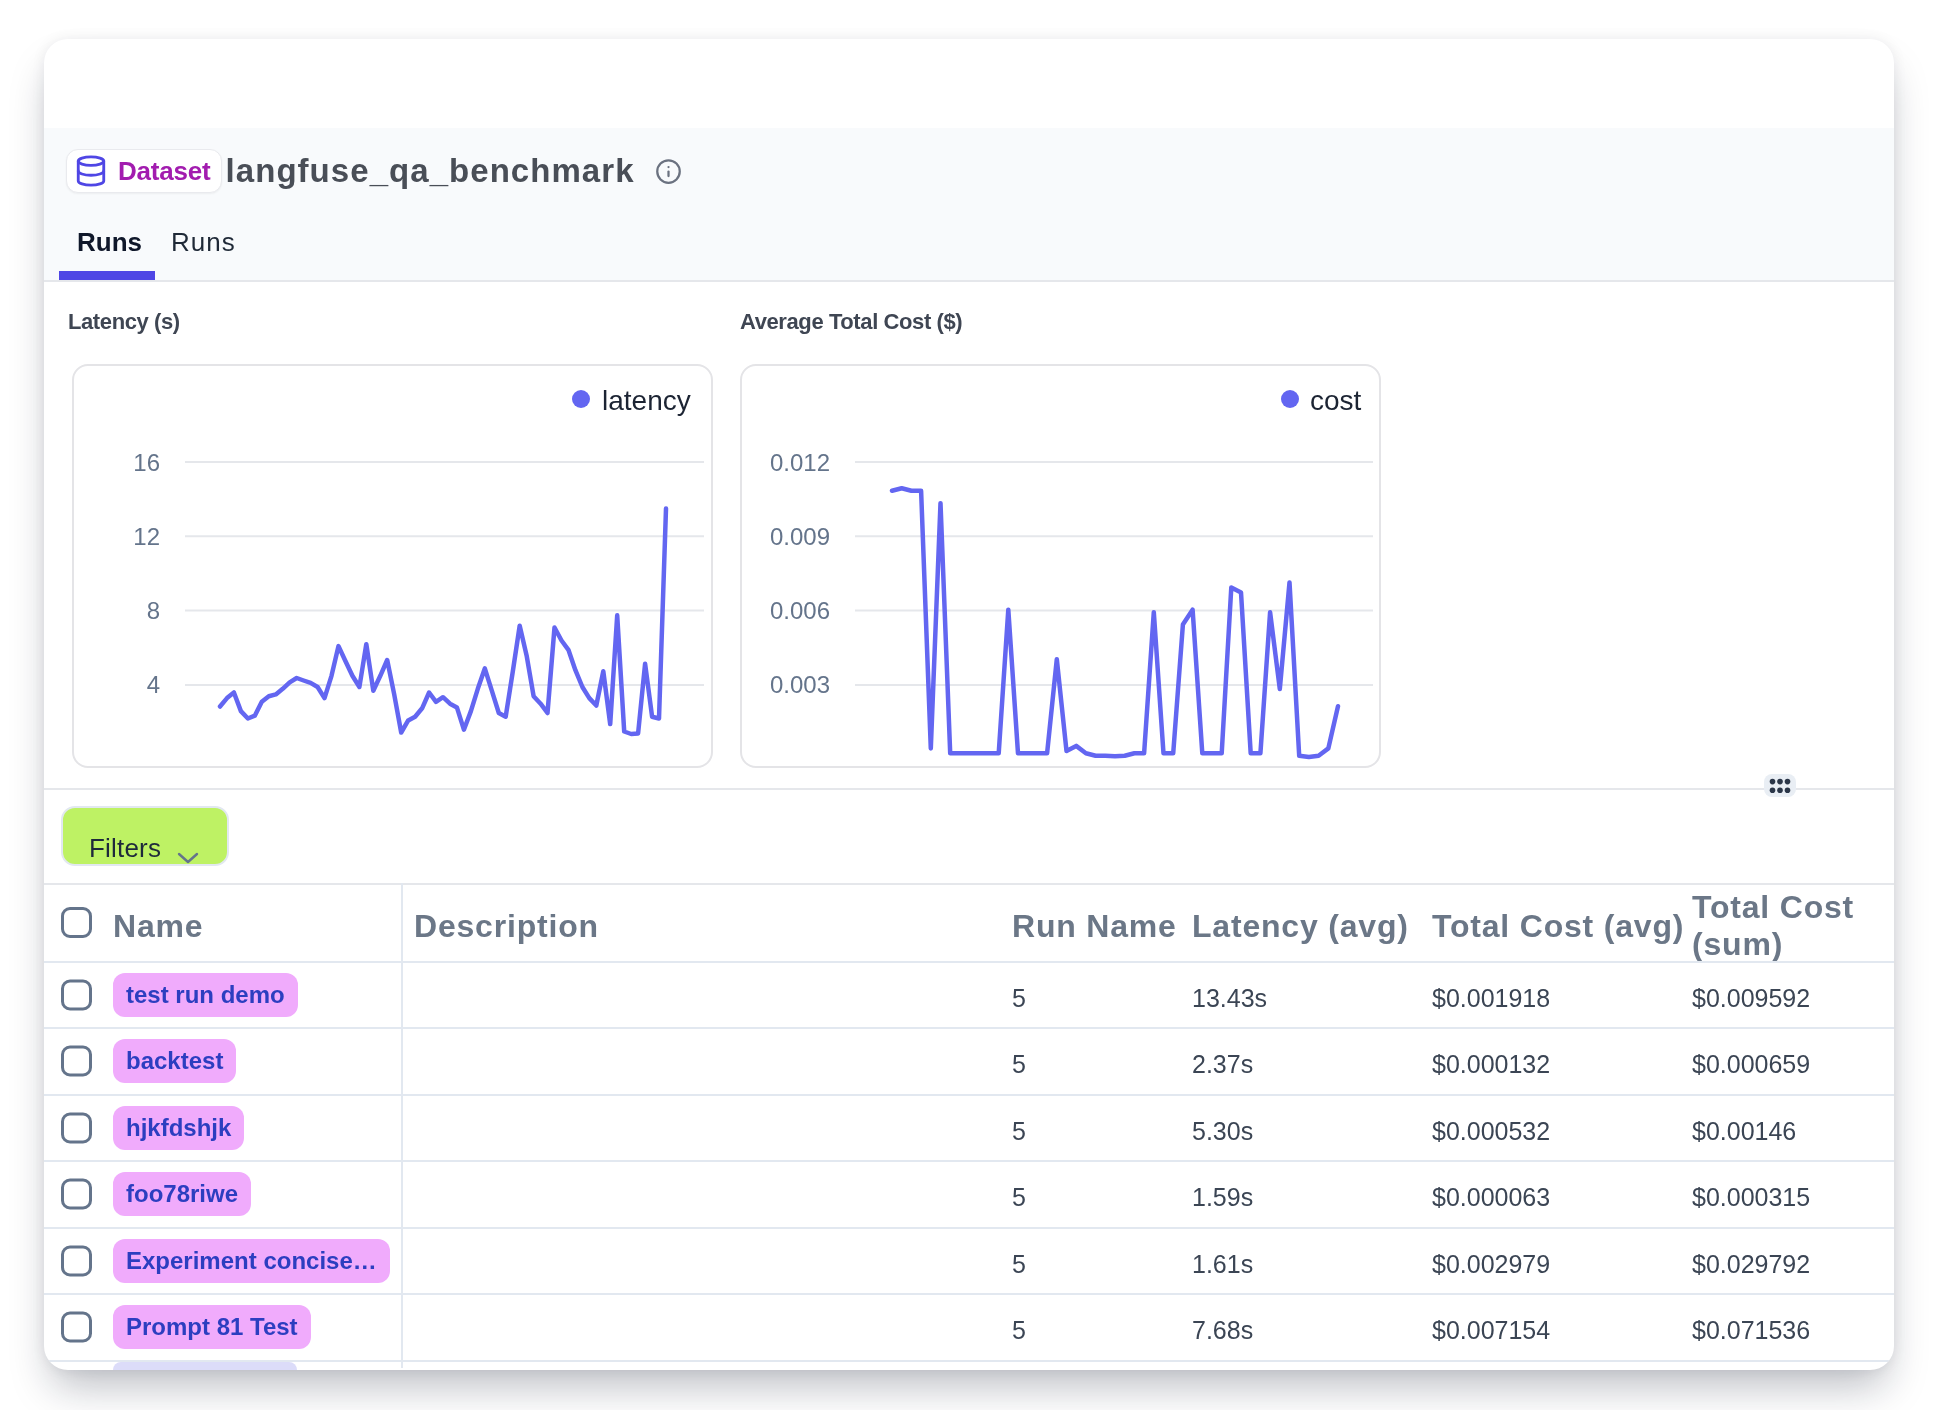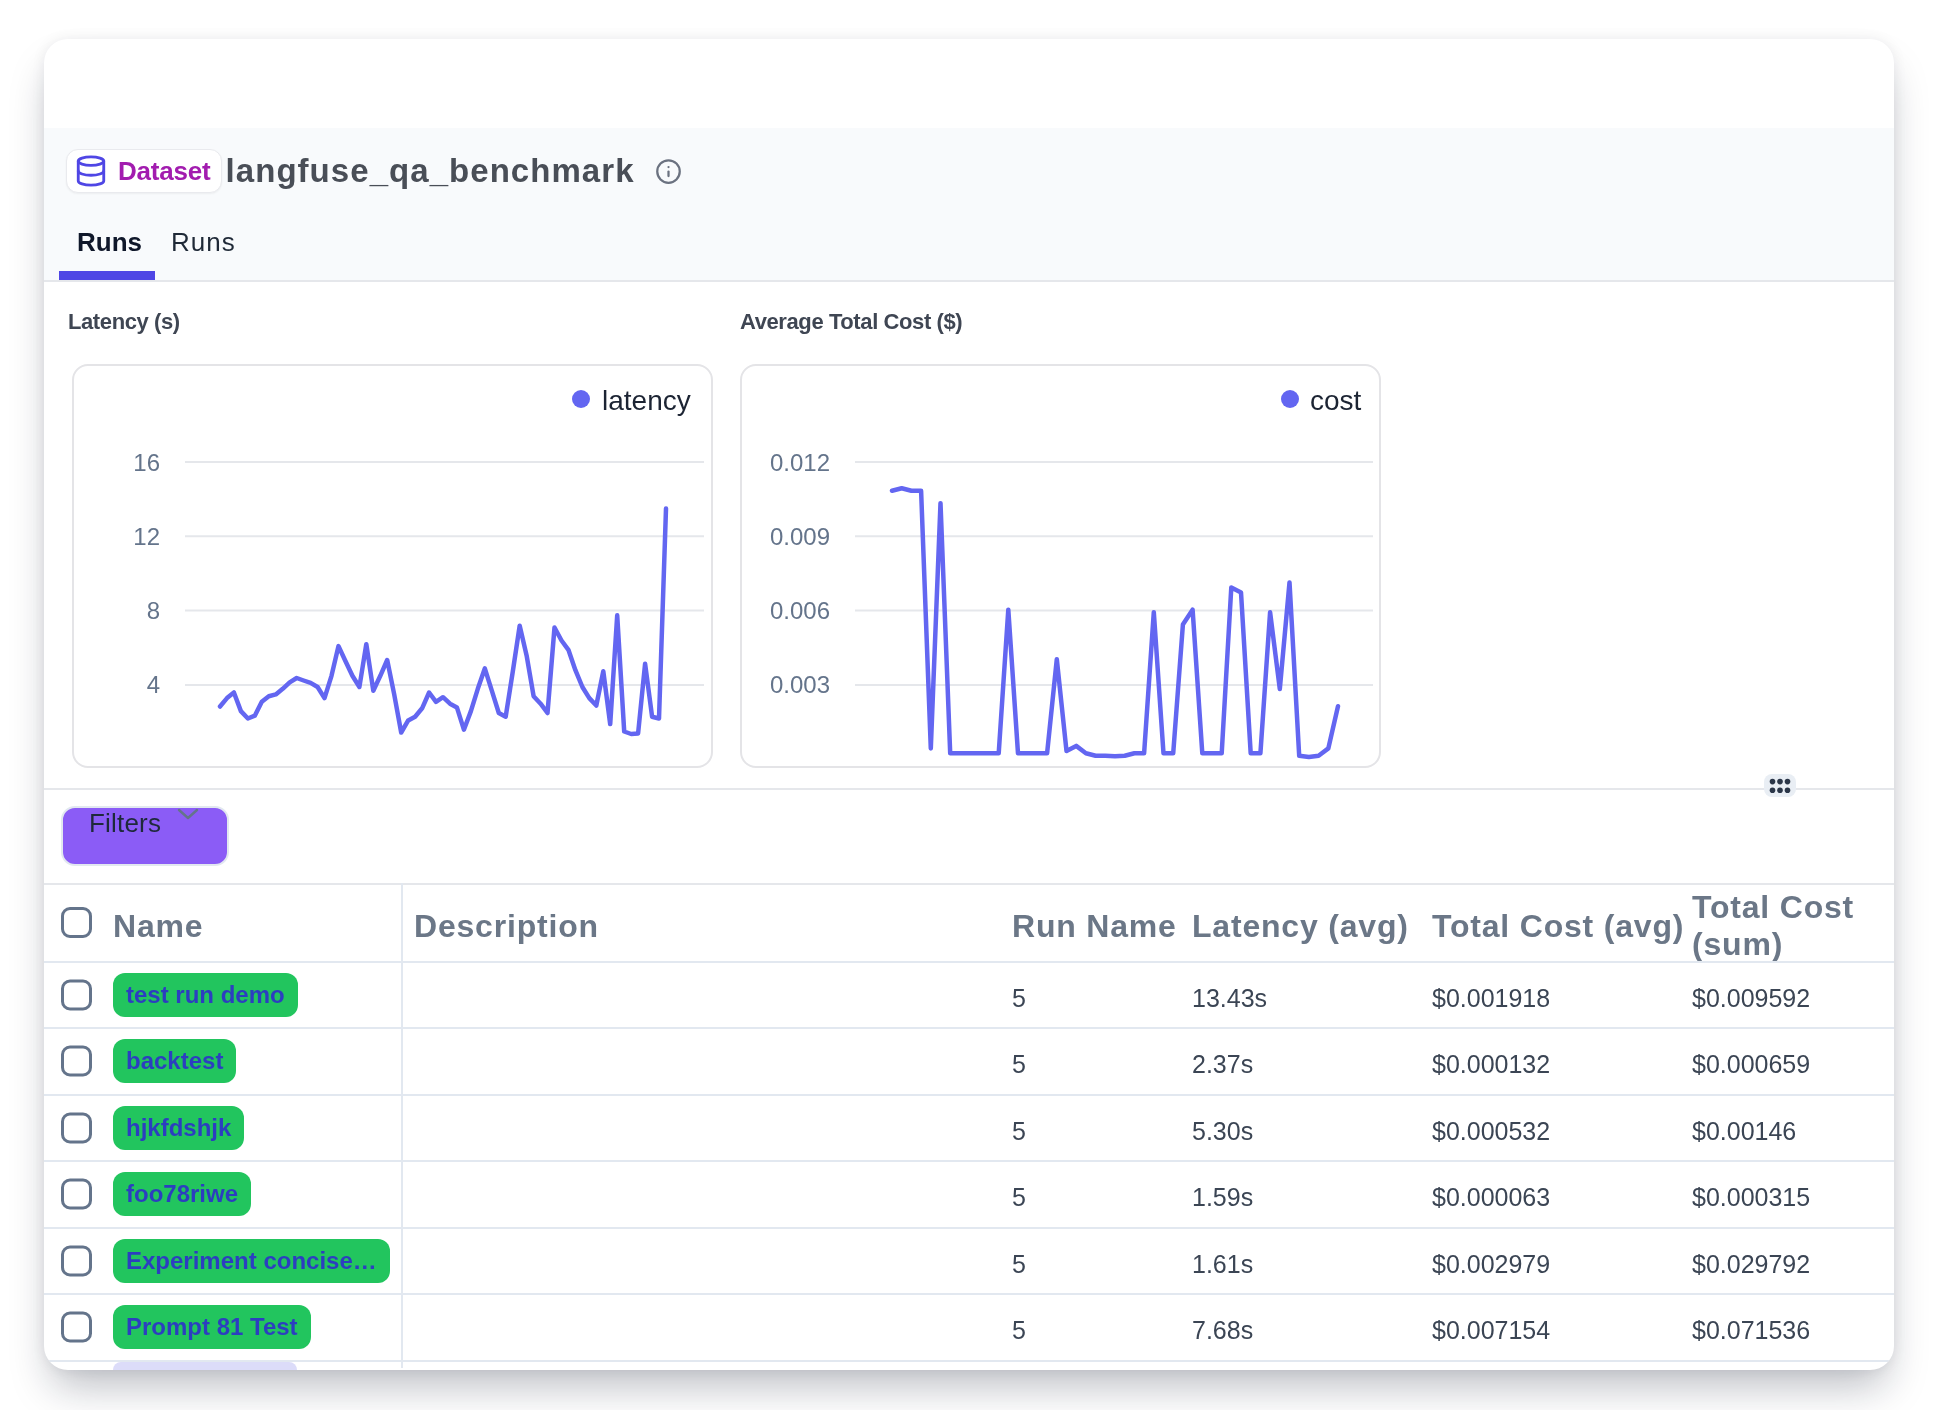--- a/index.html
+++ b/index.html
@@ -28,33 +28,33 @@
 
   .ctitle { position:absolute; top:270px; font-size:22px; font-weight:600; color:#3f4653; letter-spacing:-.4px; }
   .chart { position:absolute; top:325px; width:641px; height:404px;
     border:2px solid #e4e4e7; border-radius:16px; background:#fff; }
   .chart svg { position:absolute; left:-2px; top:-2px; }
   .divider { position:absolute; left:0; top:749px; width:100%; height:2px; background:#e5e7eb; }
   .handle { position:absolute; left:1720px; top:735px; width:32px; height:23px; background:#e9eef4;
     border-radius:8px; display:flex; align-items:center; justify-content:center; }
 
   .fbtn { position:absolute; left:17px; top:767px; width:168px; height:60px;
-    border:2px solid #e2e8f0; border-radius:14px; background:#8b5cf6;
-    display:flex; align-items:flex-start; padding-left:26px; }
+    border:2px solid #e2e8f0; border-radius:14px; background:#bef264;
+    display:flex; align-items:flex-end; padding-left:26px; }
   .fbtn span { font-size:26px; font-weight:500; color:#1e293b; margin-right:15px; letter-spacing:.2px; }
 
   .thead-border { position:absolute; left:0; top:844px; width:100%; height:2px; background:#e5e7eb; }
   .vline { position:absolute; left:357px; top:844px; width:2px; height:485px; background:#e2e8f0; }
   .th { position:absolute; top:848px; height:78px; display:flex; align-items:center;
     font-size:32px; font-weight:600; color:#6b7787; letter-spacing:.8px; }
   .cb { position:absolute; left:17px; top:50%; transform:translateY(-50%); width:31px; height:31px;
     border:3px solid #64748b; border-radius:9px; background:#fff; }
   .row { position:absolute; left:0; width:100%; border-top:2px solid #e2e8f0; }
   .badge { position:absolute; left:69px; top:50%; transform:translateY(-50%); height:44px;
-    background:#22c55e; border-radius:12px; display:inline-flex; align-items:center;
+    background:#f0abfc; border-radius:12px; display:inline-flex; align-items:center;
     padding:0 13px; font-size:24px; font-weight:bold; color:#2c3ec0; }
   .cell { position:absolute; top:50%; transform:translateY(calc(-50% + 3px));
     font-size:25px; color:#3b4554; }
   .partial { position:absolute; left:69px; top:1323px; width:184px; height:8px;
     background:#dcdcf9; border-radius:12px 12px 0 0; }
 </style>
 </head>
 <body>
 <div class="card">
 

